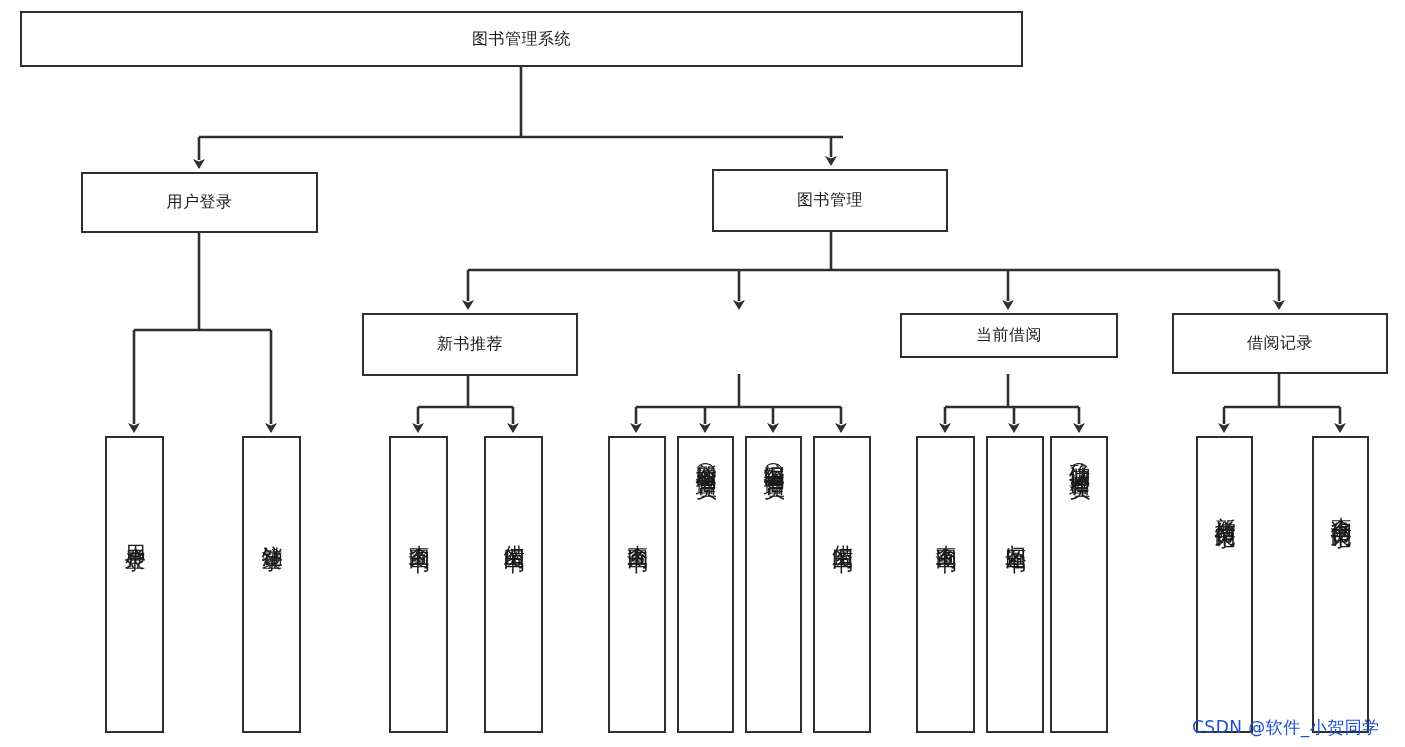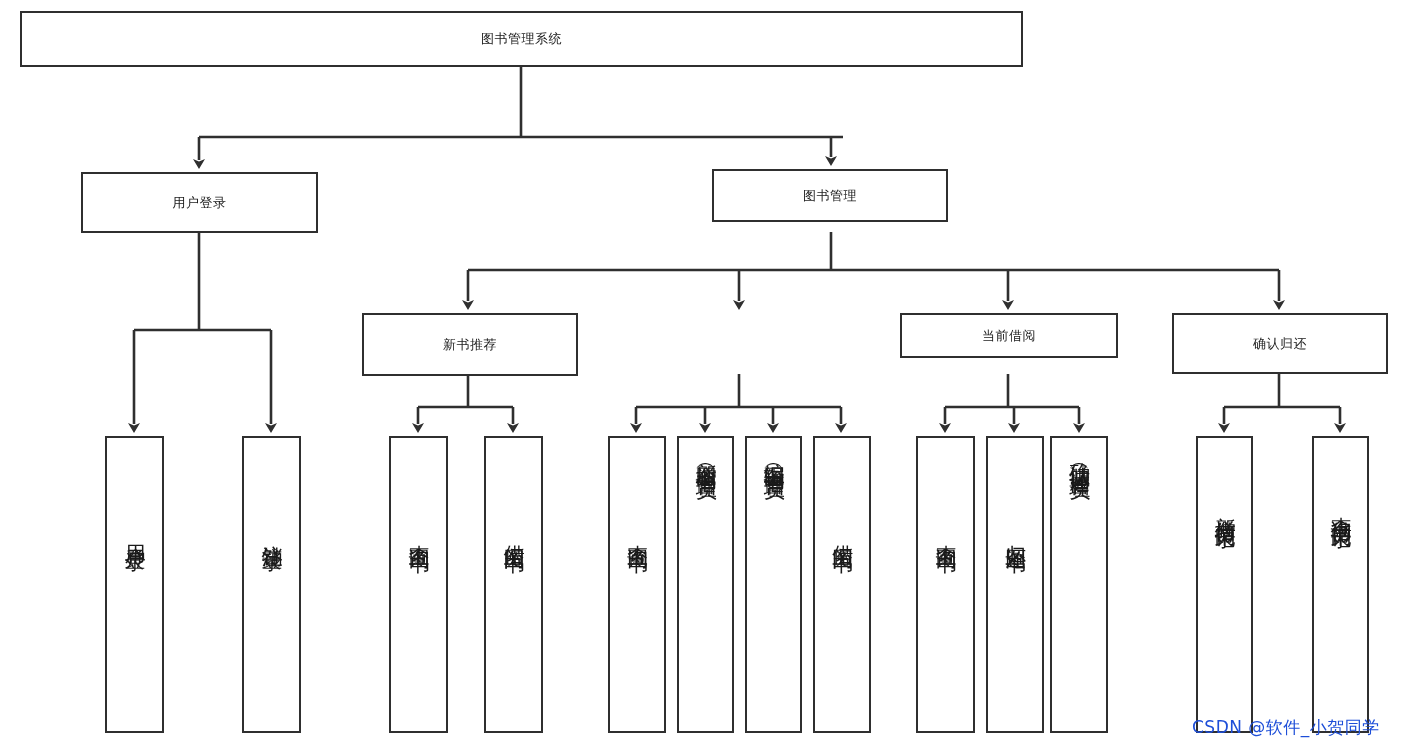--- a/index.html
+++ b/index.html
@@ -37,21 +37,21 @@
     justify-content: center;
     color: #1a1a1a;
   }
   .node .label {
     display: block;
     text-align: center;
     line-height: 1.02;
     letter-spacing: 0.5px;
   }
   .node.horizontal .label {
-    font-size: 13px;
+    font-size: 16px;
     white-space: nowrap;
   }
   .node.vertical {
     align-items: flex-start;
     justify-content: center;
     padding-top: 6px;
   }
   .node.vertical .label {
     writing-mode: vertical-rl;
     text-orientation: upright;
@@ -134,35 +134,35 @@
   </svg>
 
   <div class="node horizontal" style="left:20px; top:11px; width:1003px; height:56px;">
     <span class="label">图书管理系统</span>
   </div>
 
   <div class="node horizontal" style="left:81px; top:172px; width:237px; height:61px;">
     <span class="label">用户登录</span>
   </div>
 
-  <div class="node horizontal" style="left:712px; top:169px; width:236px; height:53px;">
+  <div class="node horizontal" style="left:712px; top:169px; width:236px; height:63px;">
     <span class="label">图书管理</span>
   </div>
 
   <div class="node horizontal" style="left:362px; top:313px; width:216px; height:63px;">
     <span class="label">新书推荐</span>
   </div>
 
 
   <div class="node horizontal" style="left:900px; top:313px; width:218px; height:45px;">
     <span class="label">当前借阅</span>
   </div>
 
   <div class="node horizontal" style="left:1172px; top:313px; width:216px; height:61px;">
-    <span class="label">确认归还</span>
+    <span class="label">借阅记录</span>
   </div>
 
   <div class="node vertical mid" style="left:105px; top:436px; width:59px; height:297px;">
     <span class="label">用户登录</span>
   </div>
 
   <div class="node vertical mid" style="left:242px; top:436px; width:59px; height:297px;">
     <span class="label">注销登录</span>
   </div>
 

